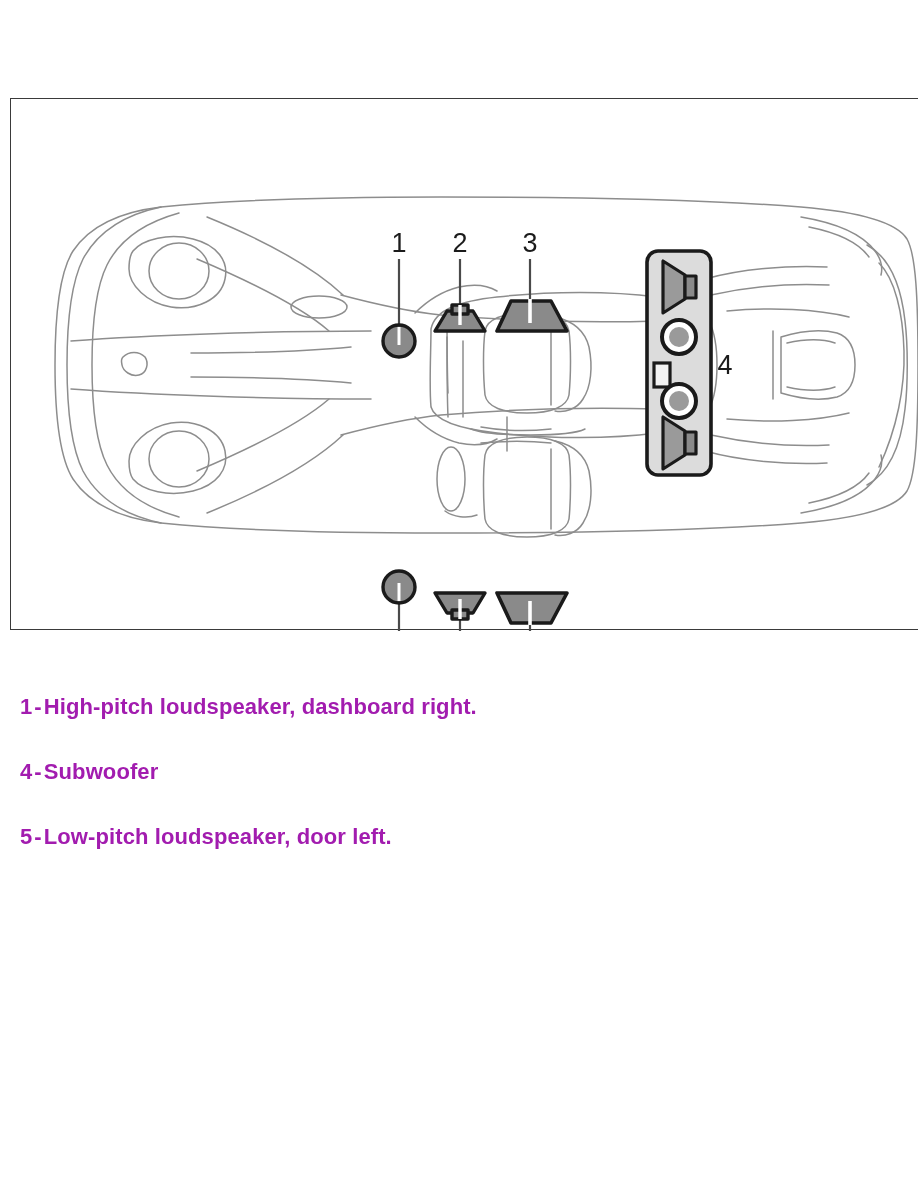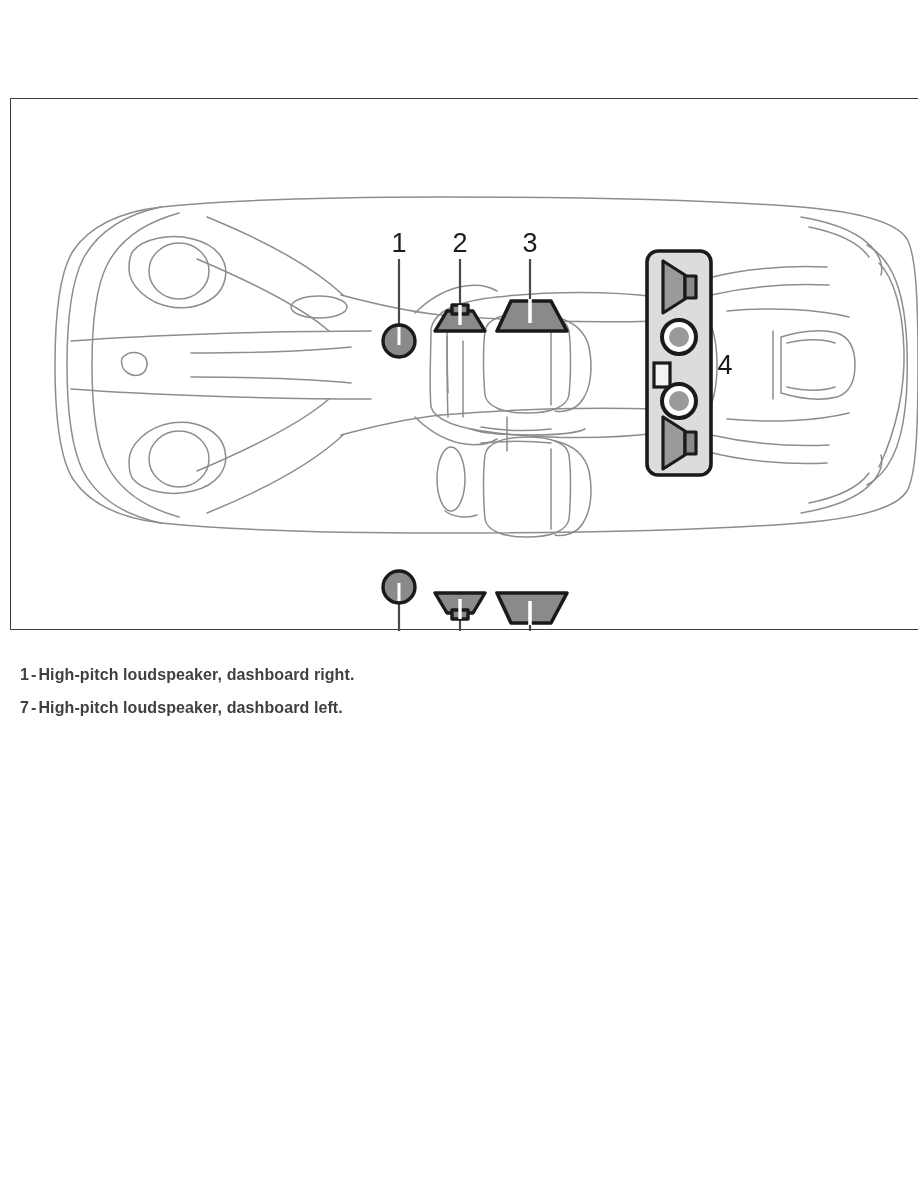--- a/index.html
+++ b/index.html
@@ -39,27 +39,28 @@
   }
 
   
   #legend {
     position: absolute;
     left: 20px;
     top: 658px;
     width: 700px;
   }
   .legend-row {
-    font-size: 16px;
+    font-size: 22px;
     font-weight: bold;
     line-height: 33px;
     height: 33px;
     white-space: nowrap;
     letter-spacing: 0.1px;
-    color: #404040;
+    color: #a21caf;
+    margin-top: 32px;
   }
   .legend-num { display: inline; }
   .legend-sep { display: inline; padding: 0 2px; }
   .legend-text { display: inline; }
 </style>
 </head>
 <body>
 
 <div id="figure-frame">
   <svg id="diagram-svg" viewBox="0 0 918 532">
@@ -263,15 +264,18 @@
       <text x="388" y="592">7</text>
     </g>
   </svg>
 </div>
 
 <div id="legend">
   <div class="legend-row">
     <span class="legend-num">1</span><span class="legend-sep">-</span><span class="legend-text">High-pitch loudspeaker, dashboard right.</span>
   </div>
   <div class="legend-row">
-    <span class="legend-num">7</span><span class="legend-sep">-</span><span class="legend-text">High-pitch loudspeaker, dashboard left.</span>
+    <span class="legend-num">4</span><span class="legend-sep">-</span><span class="legend-text">Subwoofer</span>
+  </div>
+  <div class="legend-row">
+    <span class="legend-num">5</span><span class="legend-sep">-</span><span class="legend-text">Low-pitch loudspeaker, door left.</span>
   </div>
 </div>
 
 </body></html>

